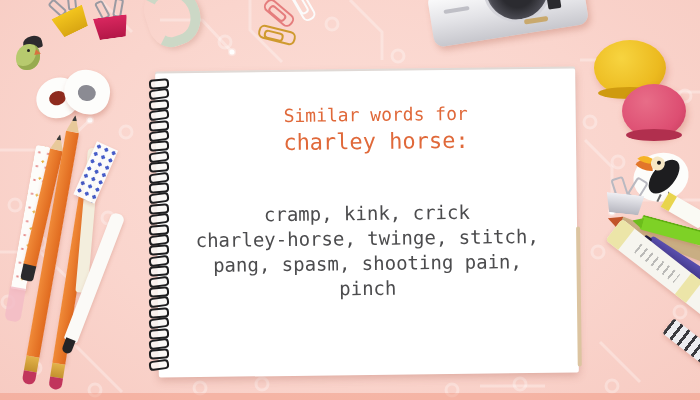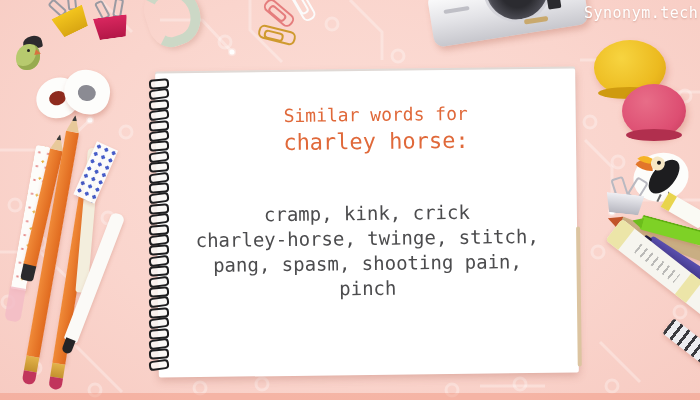--- a/index.html
+++ b/index.html
@@ -242,16 +242,15 @@
       <span class="coil" style="top: 208px; transform: rotate(-4deg);"></span>
       <span class="coil" style="top: 218.4px; transform: rotate(-8deg);"></span>
       <span class="coil" style="top: 228.8px; transform: rotate(-4deg);"></span>
       <span class="coil" style="top: 239.2px; transform: rotate(-8deg);"></span>
       <span class="coil" style="top: 249.6px; transform: rotate(-4deg);"></span>
       <span class="coil" style="top: 260px; transform: rotate(-8deg);"></span>
       <span class="coil" style="top: 270.4px; transform: rotate(-4deg);"></span>
       <span class="coil" style="top: 280.8px; transform: rotate(-8deg);"></span>
     </div>
 
-  <div class="brand">Synonym.tech</div>
 
   <div class="bottom-edge"></div>
 </div>
 
 </body></html>

